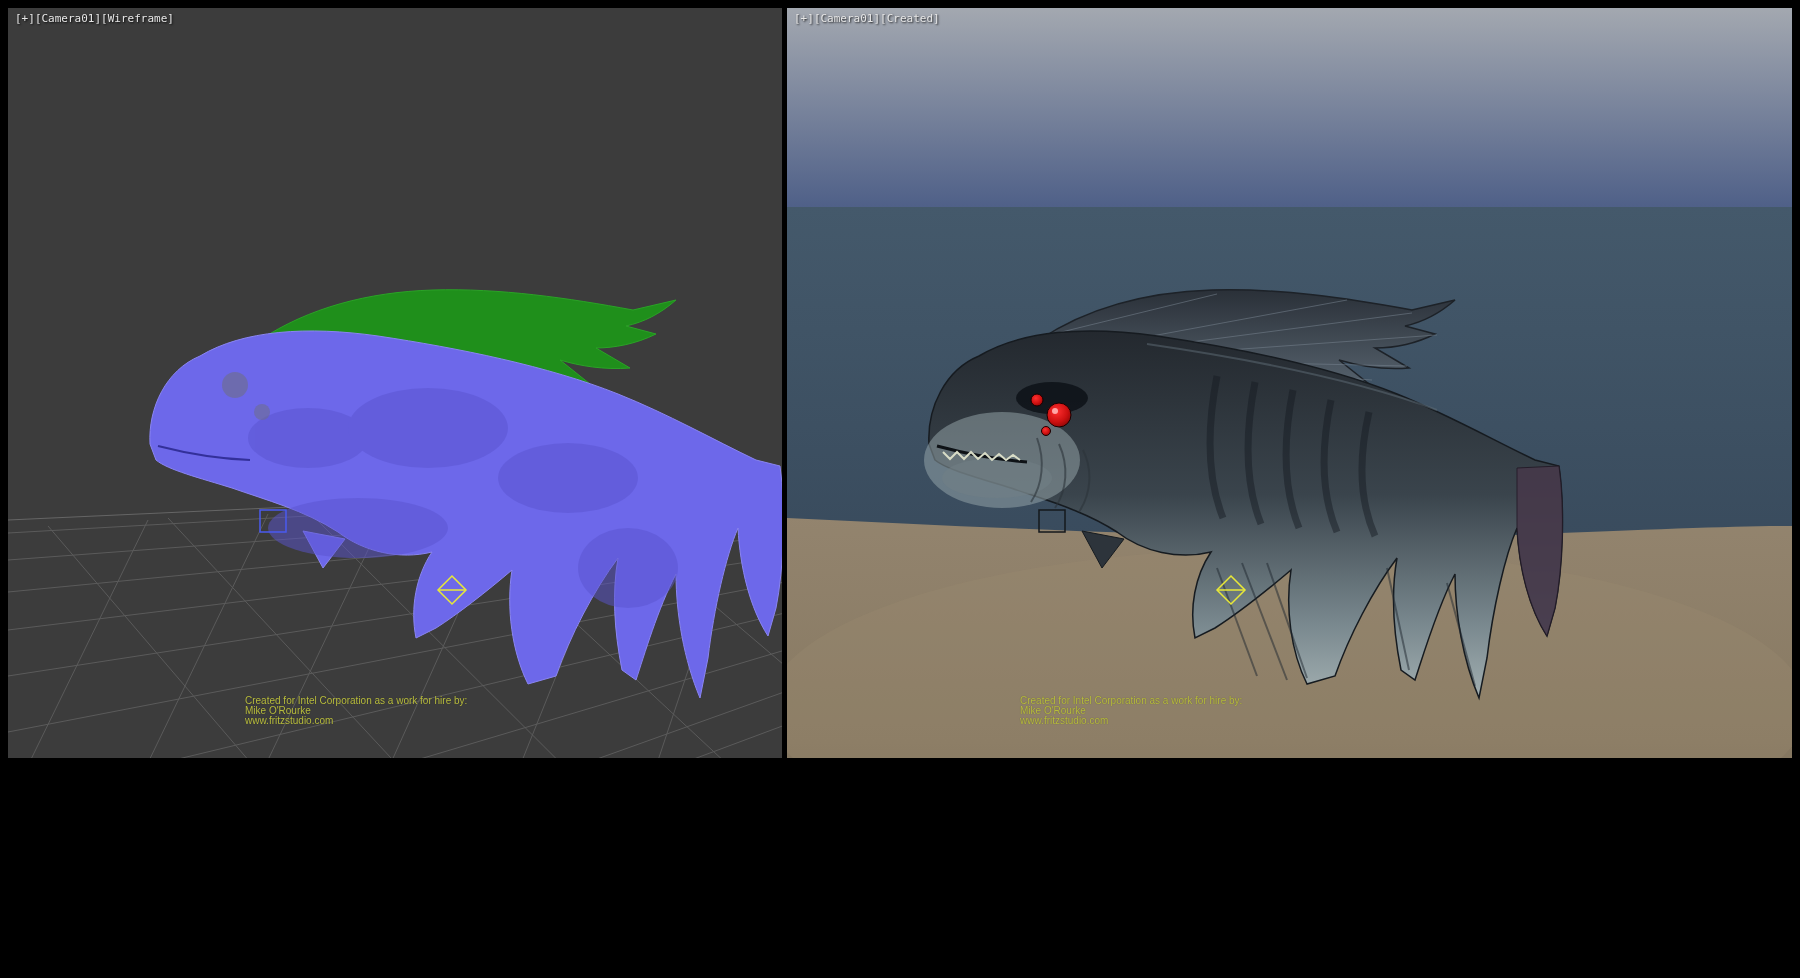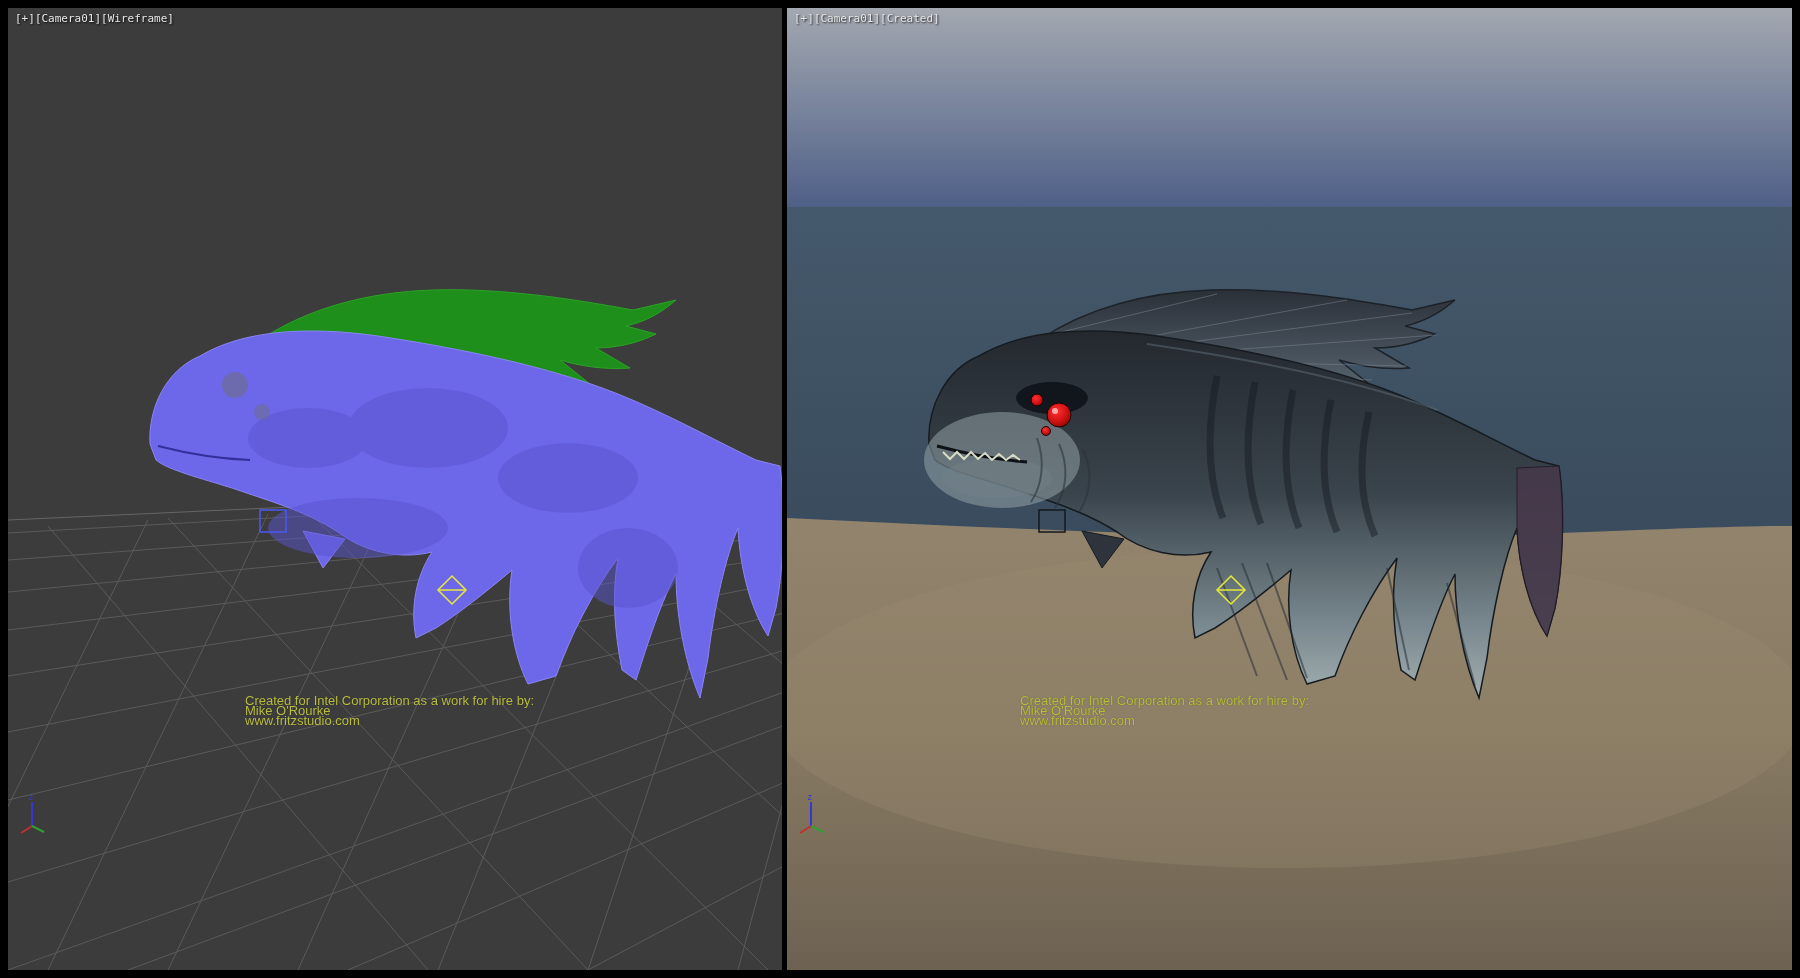--- a/index.html
+++ b/index.html
@@ -1,26 +1,26 @@
 <!DOCTYPE html>
 <html><head>
 <meta charset="utf-8">
 <style>
   html,body{margin:0;padding:0;background:#000;}
   .stage{position:relative;width:1800px;height:978px;background:#000;overflow:hidden;
          font-family:"Liberation Sans",sans-serif;}
-  .viewport{position:absolute;top:8px;height:962px;overflow:hidden;}
+  .viewport{position:absolute;top:8px;height:750px;overflow:hidden;}
   .vp-left{left:8px;width:774px;background:#3c3c3c;}
   .vp-right{left:787px;width:1005px;background:#44556e;}
   svg.scene{position:absolute;left:0;top:0;display:block;}
   .vp-label{position:absolute;top:4px;left:7px;z-index:6;
             font:11px "DejaVu Sans Mono",monospace;color:#e6e6e6;
             text-shadow:1px 1px 2px rgba(0,0,0,.85);cursor:default;white-space:nowrap;}
   .vp-label span{cursor:pointer;}
-  .watermark{position:absolute;z-index:5;color:#b9bd3e;font-size:13px;line-height:10px;
+  .watermark{position:absolute;z-index:5;color:#b9bd3e;font-size:10px;line-height:10px;
              text-shadow:0 0 1px rgba(0,0,0,.4);white-space:nowrap;}
   .wm-left{left:237px;top:688px;}
   .wm-right{left:233px;top:688px;}
   .axis-tripod{position:absolute;left:8px;top:782px;z-index:5;}
 </style>
 </head>
 <body>
 
 <div class="stage">
 

